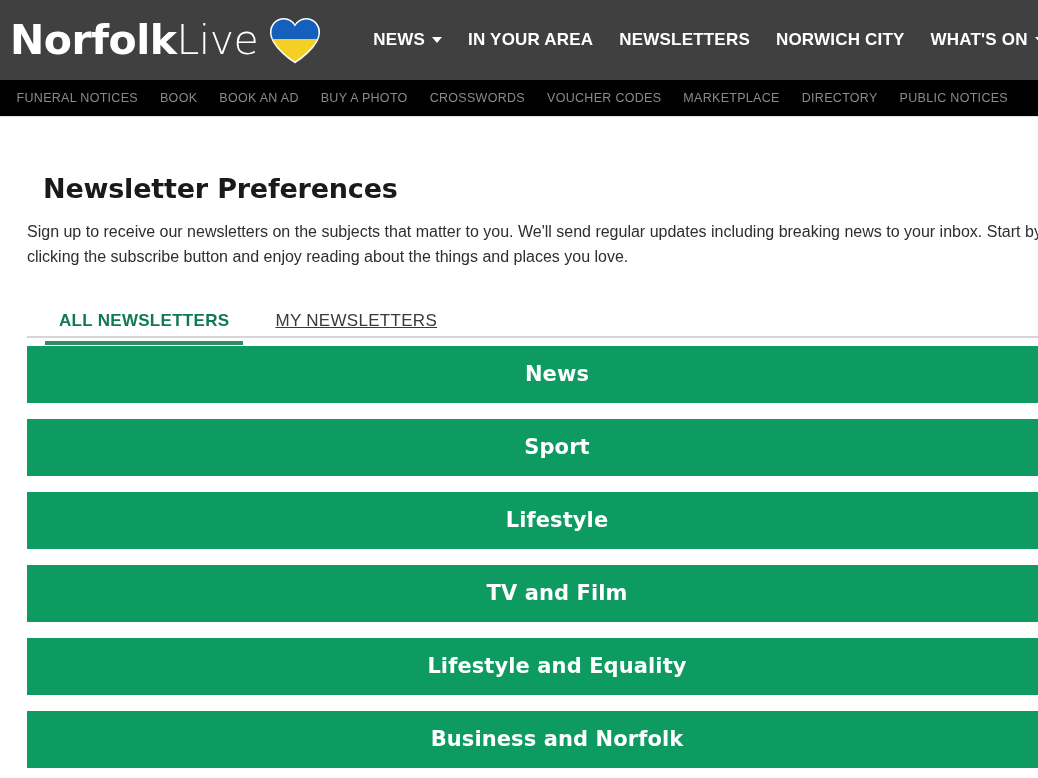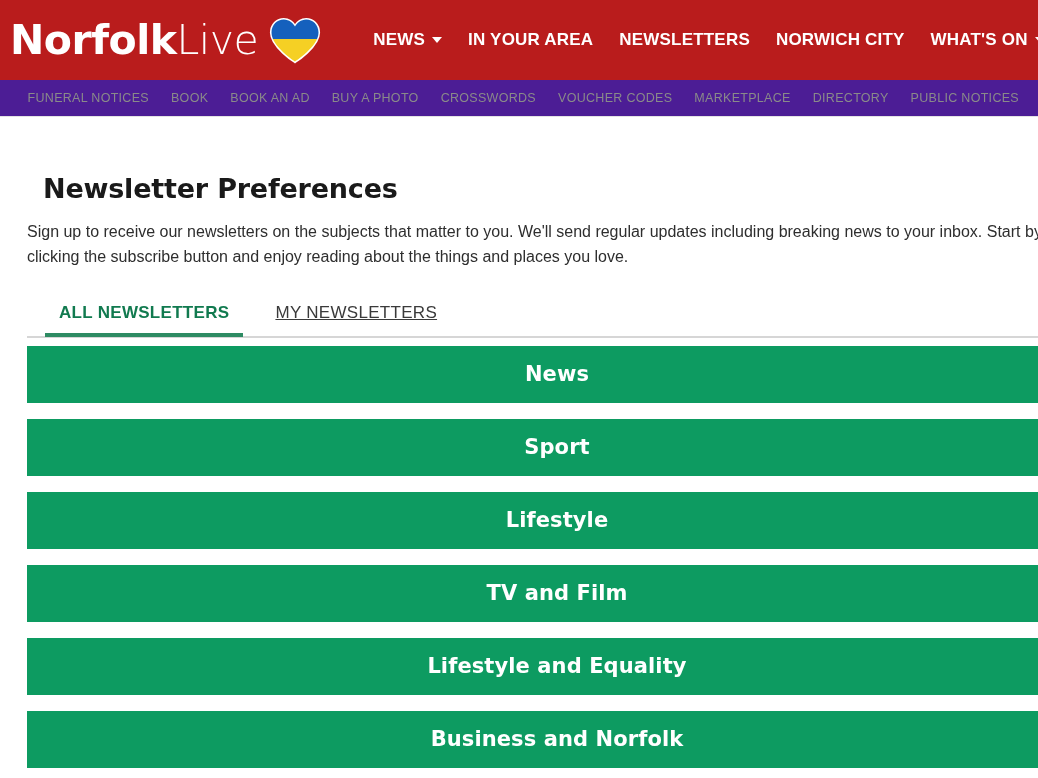--- a/index.html
+++ b/index.html
@@ -11,21 +11,21 @@
     height: 778px;
     overflow: hidden;
     background: #ffffff;
     font-family: "Liberation Sans", sans-serif;
     -webkit-font-smoothing: antialiased;
   }
 
   
   .masthead {
     height: 80px;
-    background: #b91c1c;
+    background: #404040;
     display: flex;
     align-items: center;
     padding: 0 0 0 10px;
     overflow: hidden;
     white-space: nowrap;
   }
   .brand {
     display: flex;
     align-items: center;
     flex: 0 0 auto;
@@ -70,26 +70,26 @@
     width: 0;
     height: 0;
     border-left: 5px solid transparent;
     border-right: 5px solid transparent;
     border-top: 6px solid #ffffff;
   }
 
   
   .subnav {
     height: 37px;
-    background: #4c1d95;
+    background: #000000;
     border-bottom: 1px solid #e3e3e3;
     display: flex;
     align-items: center;
     justify-content: flex-end;
-    padding-right: 8px;
+    padding-right: 19px;
     overflow: hidden;
     white-space: nowrap;
   }
   .subnav-item {
     color: #8a8a8a;
     font-size: 12.5px;
     letter-spacing: 0.3px;
     text-decoration: none;
     padding: 0 11px;
     white-space: nowrap;
@@ -127,21 +127,21 @@
     display: flex;
     align-items: flex-start;
   }
   .tab {
     font-size: 17px;
     letter-spacing: 0.3px;
     padding: 3px 14px 12px 14px;
     cursor: pointer;
     text-decoration: none;
     position: relative;
-    top: 0;
+    top: 8px;
     font-family: "Liberation Sans", sans-serif;
     white-space: nowrap;
   }
   .tab.active {
     color: #117a4f;
     font-weight: 700;
     margin-left: 18px;
   }
   .tab.active::after {
     content: "";

